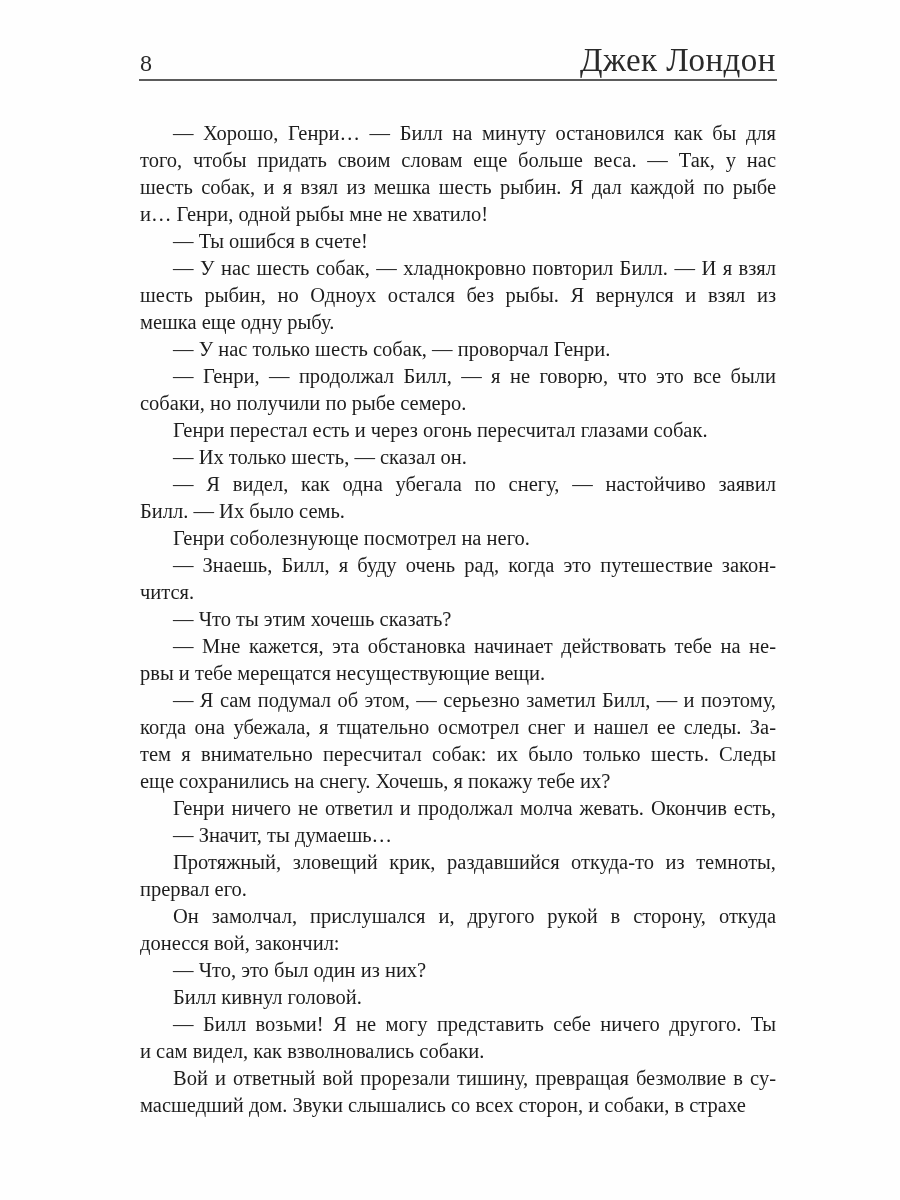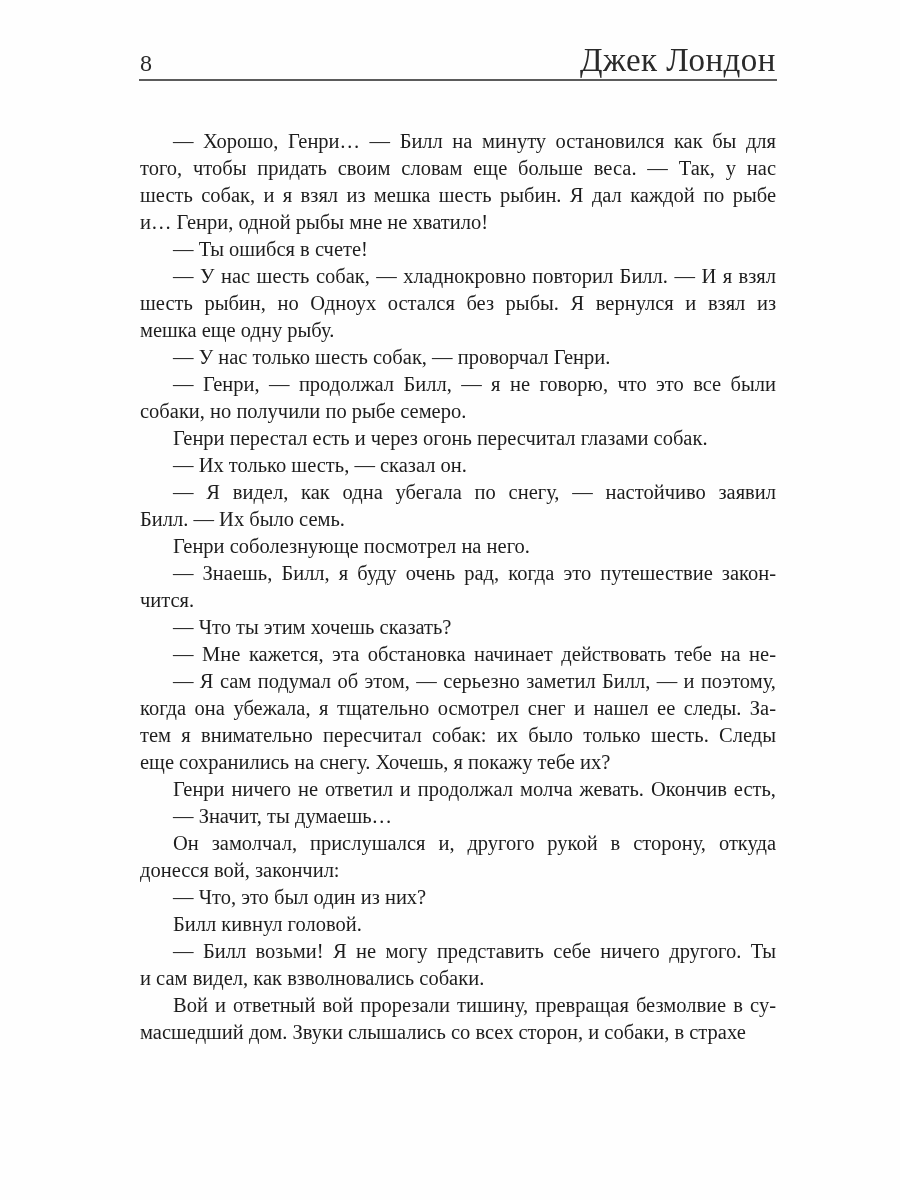--- a/index.html
+++ b/index.html
@@ -42,21 +42,21 @@
     position: absolute;
     left: 139px;
     top: 79px;
     width: 638px;
     height: 0;
     border-top: 2px solid #5b5b5b;
   }
   .page-body {
     position: absolute;
     left: 140px;
-    top: 128px;
+    top: 120px;
     width: 636px;
   }
   .paragraph {
     margin: 0;
     padding: 0;
   }
   .line {
     font-size: 20.5px;
     line-height: 27px;
     text-align: justify;
@@ -117,32 +117,37 @@
       </div>
       <div class="paragraph">
         <div class="line first">— Знаешь, Билл, я буду очень рад, когда это путешествие закон-</div>
         <div class="line last">чится.</div>
       </div>
       <div class="paragraph">
         <div class="line first last">— Что ты этим хочешь сказать?</div>
       </div>
       <div class="paragraph">
         <div class="line first">— Мне кажется, эта обстановка начинает действовать тебе на не-</div>
+        <div class="line last">рвы и тебе мерещатся несуществующие вещи.</div>
       </div>
       <div class="paragraph">
         <div class="line first">— Я сам подумал об этом, — серьезно заметил Билл, — и поэтому,</div>
         <div class="line">когда она убежала, я тщательно осмотрел снег и нашел ее следы. За-</div>
         <div class="line">тем я внимательно пересчитал собак: их было только шесть. Следы</div>
         <div class="line last">еще сохранились на снегу. Хочешь, я покажу тебе их?</div>
       </div>
       <div class="paragraph">
         <div class="line first">Генри ничего не ответил и продолжал молча жевать. Окончив есть,</div>
       </div>
       <div class="paragraph">
         <div class="line first last">— Значит, ты думаешь…</div>
+      </div>
+      <div class="paragraph">
+        <div class="line first">Протяжный, зловещий крик, раздавшийся откуда-то из темноты,</div>
+        <div class="line last">прервал его.</div>
       </div>
       <div class="paragraph">
         <div class="line first">Он замолчал, прислушался и, другого рукой в сторону, откуда</div>
         <div class="line last">донесся вой, закончил:</div>
       </div>
       <div class="paragraph">
         <div class="line first last">— Что, это был один из них?</div>
       </div>
       <div class="paragraph">
         <div class="line first last">Билл кивнул головой.</div>

